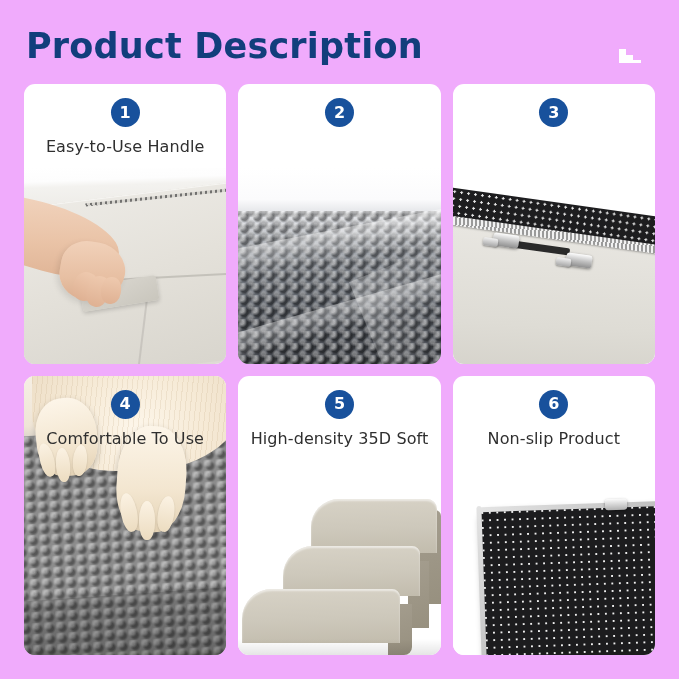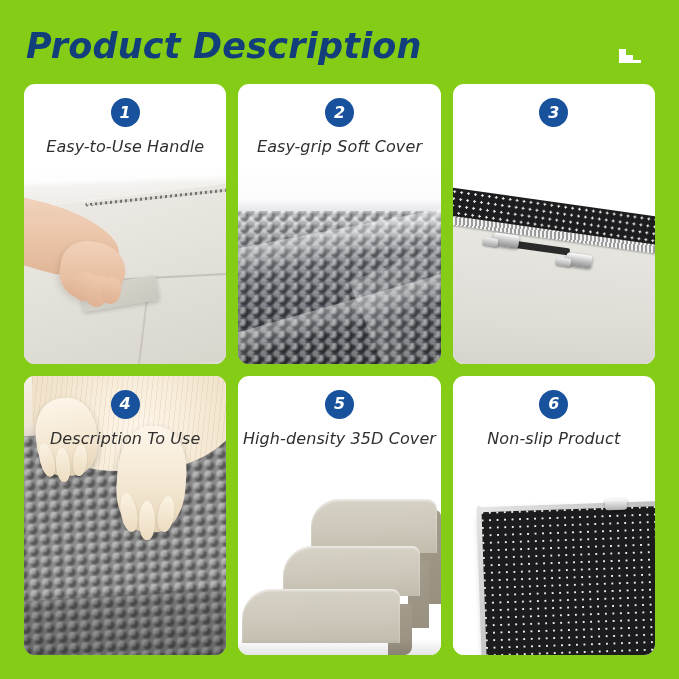--- a/index.html
+++ b/index.html
@@ -12,22 +12,21 @@
 
   body {
     background: #c2dcf7;
     font-family: "Liberation Sans", sans-serif;
   }
 
   .page {
     position: relative;
     width: 679px;
     height: 679px;
-    background: #84cc16;
-    font-style: italic;
+    background: #f0abfc;
   }
 
   
   .header {
     position: absolute;
     left: 0; top: 0;
     width: 679px;
     height: 84px;
   }
 
@@ -454,21 +453,20 @@
     <div class="card">
       <div class="photo ph-chenille">
         <div class="bobbles"></div>
         <div class="bobbles2"></div>
         <div class="fold"></div>
         <div class="fold2"></div>
         <div class="ridge"></div>
       </div>
       <div class="card-head">
         <div class="badge">2</div>
-        <div class="card-label">Easy-grip Soft Cover</div>
       </div>
     </div>
 
     <div class="card">
       <div class="photo ph-zipper">
         <div class="dotted"></div>
         <div class="body"></div>
         <div class="teeth"></div>
         <div class="gap"></div>
         <div class="slider s1"></div>
@@ -491,37 +489,37 @@
         <div class="paw paw-b"></div>
         <div class="toe ta1"></div>
         <div class="toe ta2"></div>
         <div class="toe ta3"></div>
         <div class="toe tb1"></div>
         <div class="toe tb2"></div>
         <div class="toe tb3"></div>
       </div>
       <div class="card-head">
         <div class="badge">4</div>
-        <div class="card-label">Description To Use</div>
+        <div class="card-label">Comfortable To Use</div>
       </div>
     </div>
 
     <div class="card">
       <div class="photo ph-stairs">
         <div class="side sd3"></div>
         <div class="step st3"></div>
         <div class="side sd2"></div>
         <div class="step st2"></div>
         <div class="side sd1"></div>
         <div class="step st1"></div>
         <div class="shadow"></div>
       </div>
       <div class="card-head">
         <div class="badge">5</div>
-        <div class="card-label">High-density 35D Cover</div>
+        <div class="card-label">High-density 35D Soft</div>
       </div>
     </div>
 
     <div class="card">
       <div class="photo ph-bottom">
         <div class="panel"></div>
         <div class="trim"></div>
         <div class="trim-l"></div>
         <div class="zip-slider"></div>
       </div>

